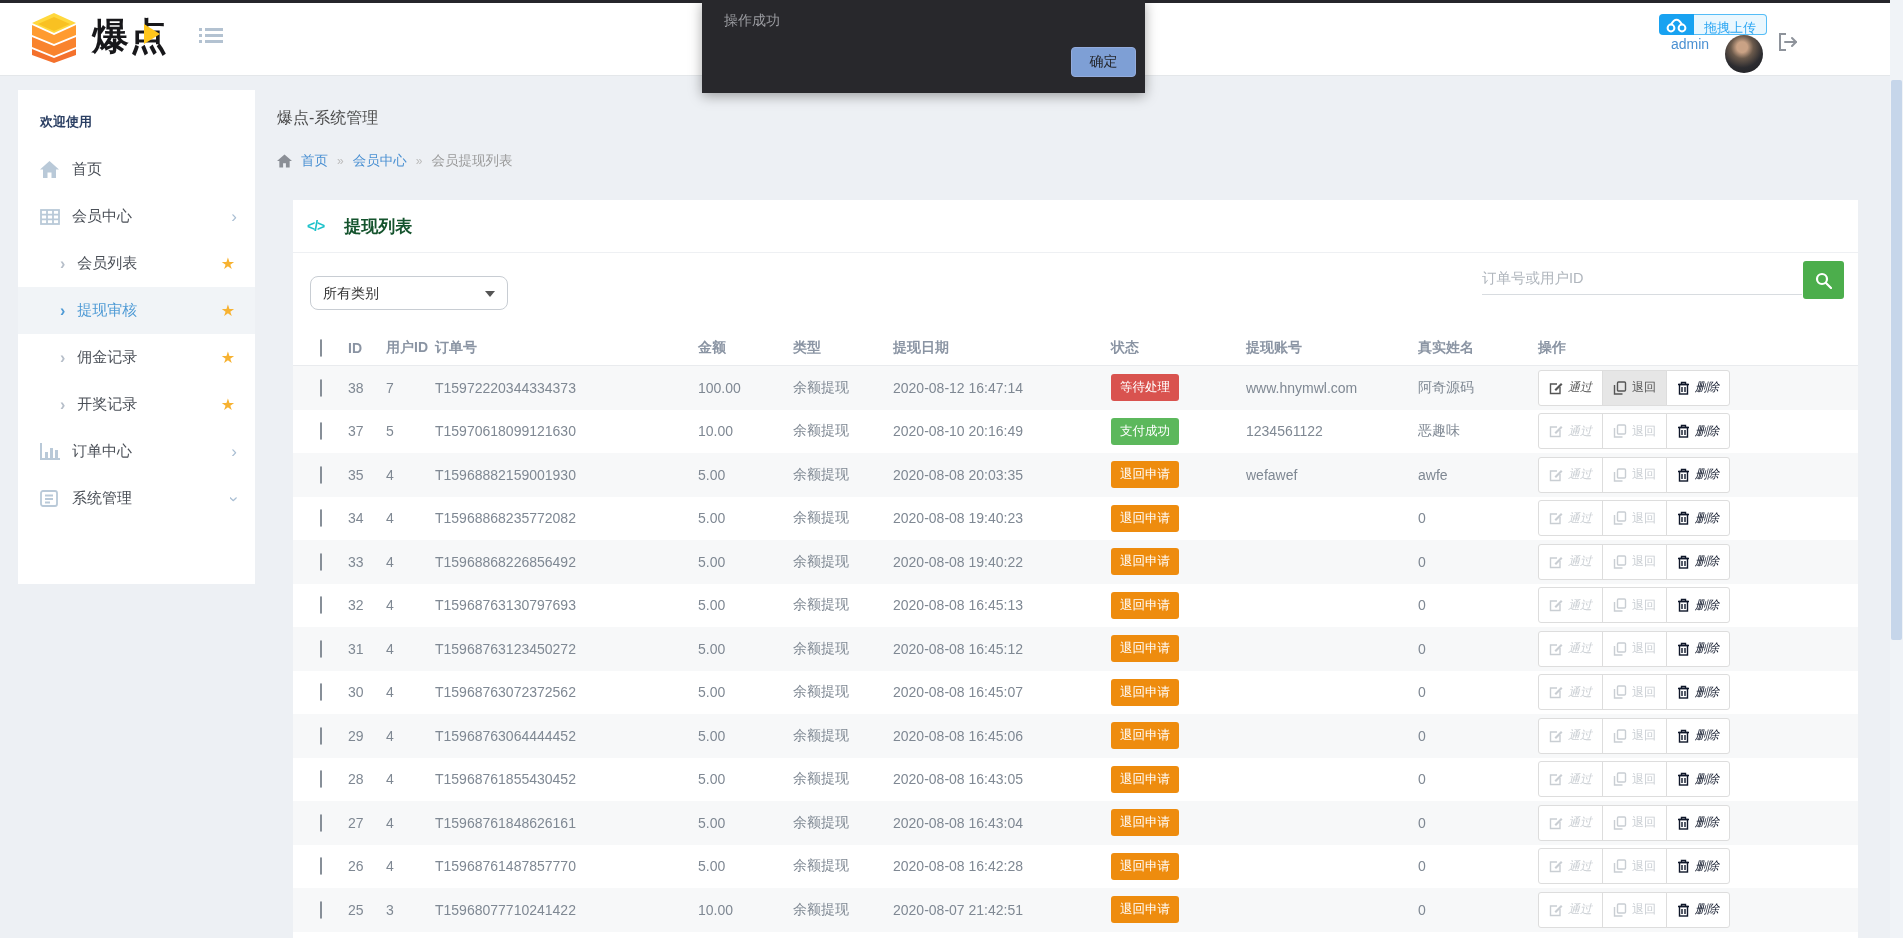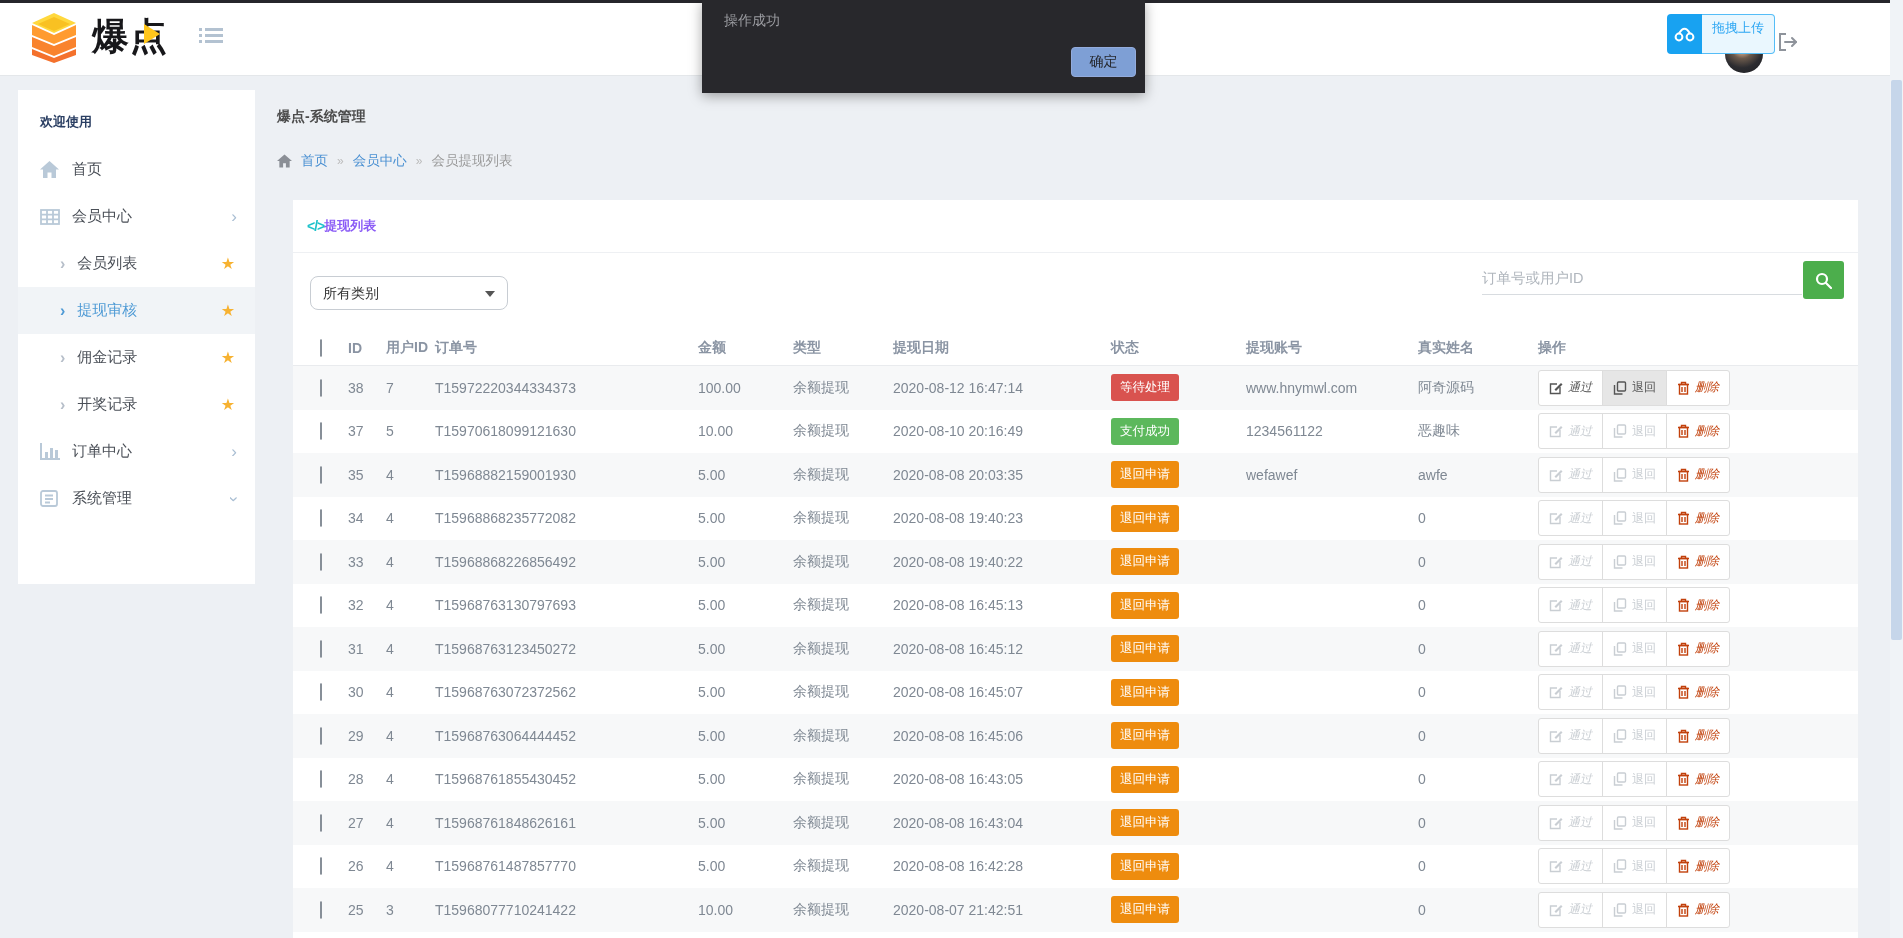--- a/index.html
+++ b/index.html
@@ -14,21 +14,21 @@
   .header { position:absolute; top:0; left:0; right:0; height:76px; background:#fff;
             border-bottom:1px solid #e4e7ea; z-index:10; }
   .brand { position:absolute; left:26px; top:11px; display:flex; align-items:center; cursor:pointer; }
   .brand-text { font-size:37px; font-weight:bold; color:#17171a; margin-left:10px; letter-spacing:1px; position:relative; }
   .brand-play { position:absolute; right:8px; top:13px; width:0; height:0;
        border-left:16px solid #ffc61c; border-top:10px solid transparent; border-bottom:10px solid transparent; }
   .menu-toggle { position:absolute; left:198px; top:26px; color:#b3c2d1; cursor:pointer; }
 
   .hdr-right { position:absolute; right:0; top:0; height:76px; width:260px; }
   .admin-label { position:absolute; left:28px; top:36px; color:#4a90d2; font-size:14px; z-index:1; }
-  .upload-group { position:absolute; left:24px; top:14px; display:flex; height:40px; z-index:3; cursor:pointer; }
+  .upload-group { position:absolute; left:16px; top:14px; display:flex; height:21px; z-index:3; cursor:pointer; }
   .upload-ico { width:35px; background:#18a2f1; border-radius:4px 0 0 4px; display:flex; align-items:center; justify-content:center; }
   .upload-label { background:#eaf7fe; border:1px solid #55bdf7; border-left:none; border-radius:0 4px 4px 0;
        color:#2ea7f3; font-size:13px; padding:0 10px; line-height:25px; }
   .avatar { position:absolute; left:82px; top:35px; width:38px; height:38px; border-radius:50%; z-index:2; cursor:pointer;
        background:radial-gradient(circle at 45% 32%, #caa285 16%, #6b5a4c 34%, #2c2c30 62%, #1c1c20 100%); }
   .logout-ico { position:absolute; left:134px; top:32px; color:#8e939b; cursor:pointer; }
 
   
   .toast { position:absolute; left:702px; top:0; width:443px; height:93px; background:#28282c; z-index:100;
            box-shadow:0 3px 12px rgba(0,0,0,.35); }
@@ -45,32 +45,32 @@
   .side-item .s-label { margin-left:10px; }
   .side-item .s-chev { position:absolute; right:18px; color:#a9bed3; font-size:17px; }
   .side-item .s-chev.down { transform:rotate(90deg); }
   .side-item.sub .sub-chev { margin-left:42px; color:#b6bec9; font-size:16px; font-weight:bold; }
   .side-item.sub .s-label { margin-left:12px; }
   .side-item .s-star { position:absolute; right:20px; color:#f7b231; font-size:16px; }
   .side-item.active { background:#f1f4f7; }
   .side-item.active, .side-item.active .sub-chev { color:#4e9ad5; }
 
   
-  .page-title { position:absolute; left:277px; top:108px; font-size:14px; color:#4c4c4c; font-weight:700; }
+  .page-title { position:absolute; left:277px; top:108px; font-size:16px; color:#4c4c4c; font-weight:400; }
   .breadcrumb { position:absolute; left:277px; top:152px; font-size:13.5px; color:#9a9a9a; display:flex; align-items:center; gap:9px; }
   .breadcrumb .bc-link { color:#4a90d2; cursor:pointer; }
   .breadcrumb .bc-sep { color:#bcbcbc; font-size:12px; }
   .breadcrumb .bc-home { color:#8b8f96; display:flex; }
 
   
   .panel { position:absolute; left:293px; top:200px; width:1565px; height:745px; background:#fff; }
   .panel-hd { position:absolute; top:0; left:0; right:0; height:53px; border-bottom:1px solid #eef0f3;
         display:flex; align-items:center; padding-left:14px; }
   .code-ico { color:#1dc2ca; font-weight:bold; font-size:14px; letter-spacing:-1px; }
-  .panel-title { color:#8b5cf6; font-weight:bold; font-size:13px; margin-left:0; }
+  .panel-title { color:#14532d; font-weight:bold; font-size:17px; margin-left:20px; }
 
   .toolbar { position:absolute; top:53px; left:0; right:0; height:77px; }
   .select { position:absolute; left:17px; top:23px; width:198px; height:34px; border:1px solid #c8cdd3;
         border-radius:8px; font-size:14px; color:#333; line-height:32px; padding-left:12px; cursor:pointer; background:#fff; }
   .select .caret { position:absolute; right:12px; top:14px; width:0; height:0;
         border-left:5px solid transparent; border-right:5px solid transparent; border-top:6px solid #555; }
   .search-group { position:absolute; right:14px; top:8px; display:flex; align-items:flex-start; }
   .search-input { width:320px; height:34px; border:none; border-bottom:1px solid #d8dce0; font-size:14.5px;
         color:#555; outline:none; background:transparent; font-family:inherit; }
   .search-input::placeholder { color:#b0b6bd; }
@@ -89,21 +89,21 @@
   .badge { display:inline-block; padding:5px 9px; border-radius:3px; color:#fff; font-size:12.5px; }
   .btn-group { display:flex; }
   .abtn { height:36px; padding:0 10px; border:1px solid #ddd; background:#fff; font-size:12px; display:flex;
         align-items:center; gap:5px; cursor:pointer; color:#555; font-family:inherit; }
   .abtn + .abtn { margin-left:-1px; }
   .abtn:first-child { border-radius:3px 0 0 3px; }
   .abtn:last-child { border-radius:0 3px 3px 0; }
   .abtn .lbl-i { font-style:italic; }
   .abtn.pressed { background:#e6e6e6; }
   .abtn.dis { color:#c9ced3; }
-  .abtn.del { color:#c2410c; }
+  .abtn.del { color:#0f172a; }
 
   
   .scrollbar { position:absolute; right:0; top:0; bottom:0; width:13px; background:#f0f3f7; z-index:200; }
   .scroll-thumb { position:absolute; right:1px; top:80px; width:11px; height:560px; background:#c6d6ea; border-radius:2px; }
 
   svg { display:block; }
 </style>
 </head>
 <body>
 

